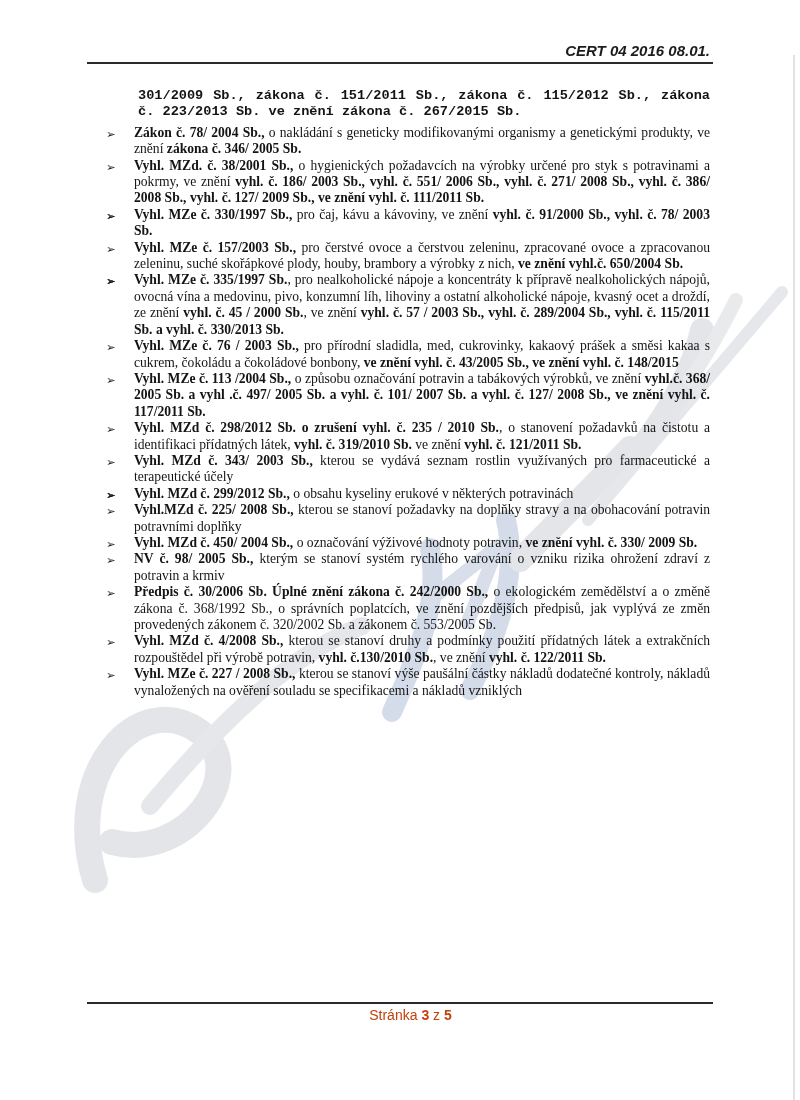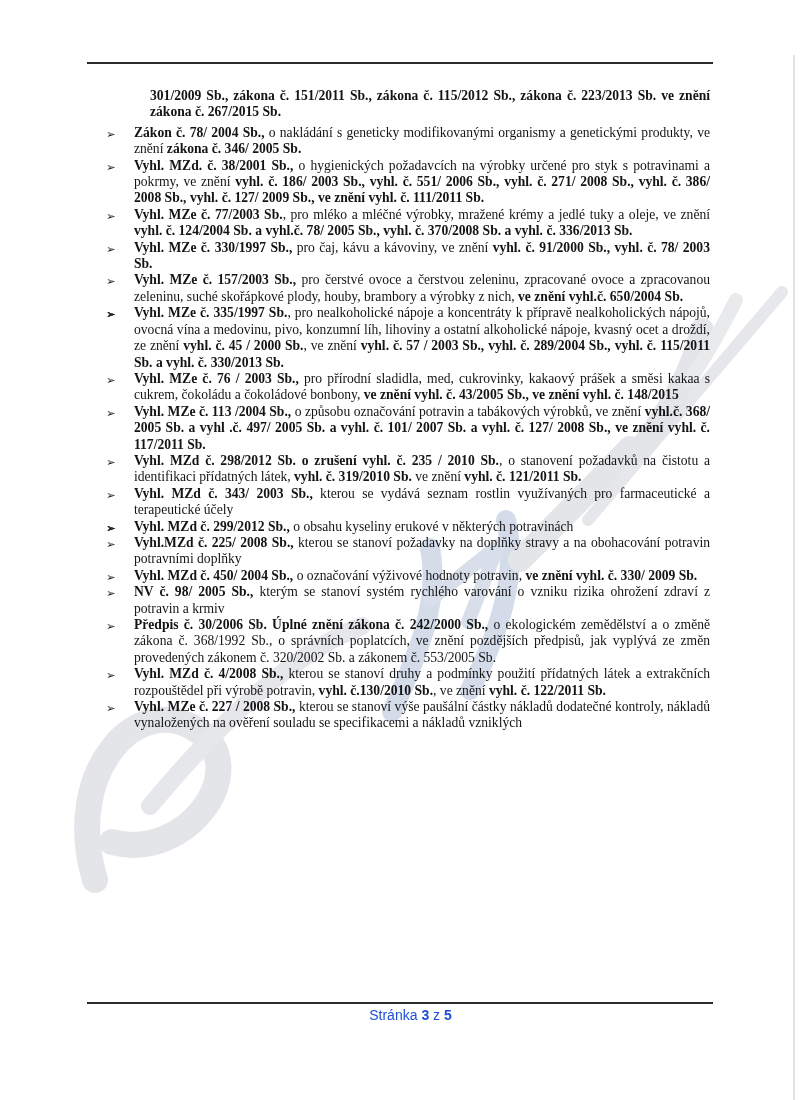--- a/index.html
+++ b/index.html
@@ -19,40 +19,40 @@
     text-align:right;
     font-family:"Liberation Sans","DejaVu Sans",sans-serif;
     font-style:italic;font-weight:bold;font-size:15px;color:#1c1c1c;
   }
   .header-rule{position:absolute;top:62px;left:87px;right:87px;border-top:2px solid #2a2a2a;}
   .content{
     position:absolute;top:88px;left:90px;right:90px;
     font-size:13.6px;line-height:16.4px;
     text-align:justify;
   }
-  .intro{margin:0 0 0 60px;font-weight:bold;}
+  .intro{margin:0 0 0 48px;font-weight:bold;font-family:Liberation Mono, monospace;}
   ul.reglist{list-style:none;margin:4px 0 0 0;padding:0;}
   ul.reglist li{
     position:relative;
     padding-left:44px;
     text-align:justify;
   }
   .marker{
     position:absolute;left:16px;top:1px;
     font-size:11.5px;
     font-family:"DejaVu Sans",sans-serif;
     color:#1a1a1a;
   }
   .b{font-weight:bold;}
   .footer-rule{position:absolute;top:1002px;left:87px;right:87px;border-top:2px solid #2a2a2a;}
   .page-footer{
     position:absolute;top:1007px;left:0;right:0;
     text-align:center;
     font-family:"Liberation Sans","DejaVu Sans",sans-serif;
-    font-size:14px;color:#1d4ed8;padding-left:21px;
+    font-size:14px;color:#c2410c;padding-left:21px;
   }
   .page-footer .b{font-weight:bold;}
 </style>
 </head>
 <body>
 
 <div class="page">
 
   <svg class="watermark" width="800" height="1100" viewBox="0 0 800 1100" aria-hidden="true">
     <g fill="none" stroke-linecap="round" stroke-linejoin="round" opacity="0.55">
@@ -63,28 +63,29 @@
       <path d="M 430 600 L 498 546 L 468 622" stroke="#b9c6da" stroke-width="14"></path>
       <path d="M 520 560 C 560 520, 600 480, 630 448" stroke="#cdd1d8" stroke-width="24"></path>
       <path d="M 588 520 L 782 292" stroke="#d2d5db" stroke-width="12"></path>
       <path d="M 640 450 C 672 408, 694 368, 702 330" stroke="#cdd1d8" stroke-width="24"></path>
       <path d="M 690 380 C 710 350, 726 320, 736 300" stroke="#d6d9de" stroke-width="14"></path>
     </g>
   </svg>
 
   <div class="scan-edge"></div>
 
+  <div class="page-header">CERT  04 2016 08.01.</div>
   <div class="header-rule"></div>
 
   <div class="content">
     <p class="intro"><span class="b">301/2009 Sb., zákona č. 151/2011 Sb., zákona č. 115/2012 Sb., zákona č. 223/2013 Sb. ve znění zákona č. 267/2015 Sb.</span></p>
     <ul class="reglist">
         <li><span class="marker">➢</span><span><span class="b">Zákon č. 78/ 2004 Sb.,</span><span> o nakládání s geneticky modifikovanými organismy a genetickými produkty, ve znění </span><span class="b">zákona č. 346/ 2005 Sb.</span></span></li>
         <li><span class="marker">➢</span><span><span class="b">Vyhl. MZd. č. 38/2001 Sb.,</span><span> o hygienických požadavcích na výrobky určené pro styk s potravinami a pokrmy, ve znění </span><span class="b">vyhl. č. 186/ 2003 Sb., vyhl. č. 551/ 2006 Sb., vyhl. č. 271/ 2008 Sb., vyhl. č. 386/ 2008 Sb., vyhl. č. 127/ 2009 Sb., ve znění vyhl. č. 111/2011 Sb.</span></span></li>
-        <li><span class="marker">➢</span><span><span class="b">Vyhl. MZe č. 77/2003 Sb.</span><span>, pro mléko a mléčné výrobky, mražené krémy a jedlé tuky a oleje, ve znění </span><span class="b">vyhl. č. 124/2004 Sb. a vyhl.č. 78/ 2005 Sb., vyhl. č. 370/2008 Sb. a vyhl. č. 336/2013 Sb.</span></span></li>
+        <li><span class="marker">➢</span></li>
         <li><span class="marker">➢</span><span><span class="b">Vyhl. MZe č. 330/1997 Sb.,</span><span> pro čaj, kávu a kávoviny, ve znění </span><span class="b">vyhl. č. 91/2000 Sb., vyhl. č. 78/ 2003 Sb.</span></span></li>
         <li><span class="marker">➢</span><span><span class="b">Vyhl. MZe č. 157/2003 Sb.,</span><span> pro čerstvé ovoce a čerstvou zeleninu, zpracované ovoce a zpracovanou zeleninu, suché skořápkové plody, houby, brambory a výrobky z nich, </span><span class="b">ve znění vyhl.č. 650/2004 Sb.</span></span></li>
         <li><span class="marker">➢</span></li>
         <li><span class="marker">➢</span></li>
         <li><span class="marker">➢</span><span><span class="b">Vyhl. MZe č. 335/1997 Sb.</span><span>, pro nealkoholické nápoje a koncentráty k přípravě nealkoholických nápojů, ovocná vína a medovinu, pivo, konzumní líh, lihoviny a ostatní alkoholické nápoje, kvasný ocet a droždí, ze znění </span><span class="b">vyhl. č. 45 / 2000 Sb.</span><span>, ve znění </span><span class="b">vyhl. č.  57 / 2003 Sb., vyhl. č. 289/2004 Sb., vyhl. č. 115/2011 Sb. a vyhl. č. 330/2013 Sb.</span></span></li>
         <li><span class="marker">➢</span><span><span class="b">Vyhl. MZe č. 76 / 2003 Sb.,</span><span> pro přírodní sladidla, med, cukrovinky, kakaový prášek a směsi kakaa s cukrem, čokoládu a čokoládové bonbony, </span><span class="b">ve znění vyhl. č. 43/2005 Sb., ve znění vyhl. č. 148/2015</span></span></li>
         <li><span class="marker">➢</span><span><span class="b">Vyhl. MZe č. 113 /2004 Sb.,</span><span> o způsobu označování potravin a tabákových výrobků, ve znění </span><span class="b">vyhl.č. 368/ 2005 Sb. a vyhl .č. 497/ 2005 Sb. a vyhl. č. 101/ 2007 Sb. a vyhl. č. 127/ 2008 Sb., ve znění vyhl. č. 117/2011 Sb.</span></span></li>
         <li><span class="marker">➢</span><span><span class="b">Vyhl. MZd č. 298/2012 Sb. o zrušení vyhl. č. 235 / 2010 Sb.</span><span>, o stanovení požadavků na čistotu a identifikaci přídatných látek, </span><span class="b">vyhl. č.  319/2010 Sb.</span><span> ve znění </span><span class="b">vyhl. č. 121/2011 Sb.</span></span></li>
         <li><span class="marker">➢</span><span><span class="b">Vyhl. MZd č. 343/ 2003 Sb.,</span><span> kterou se vydává seznam rostlin využívaných pro farmaceutické a terapeutické účely</span></span></li>
         <li><span class="marker">➢</span></li>

